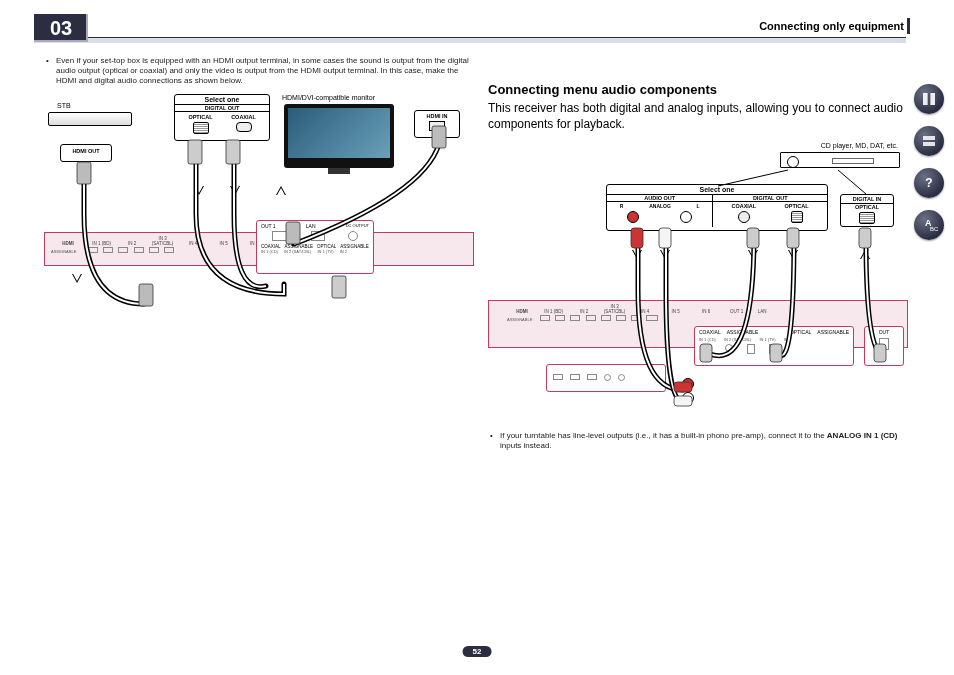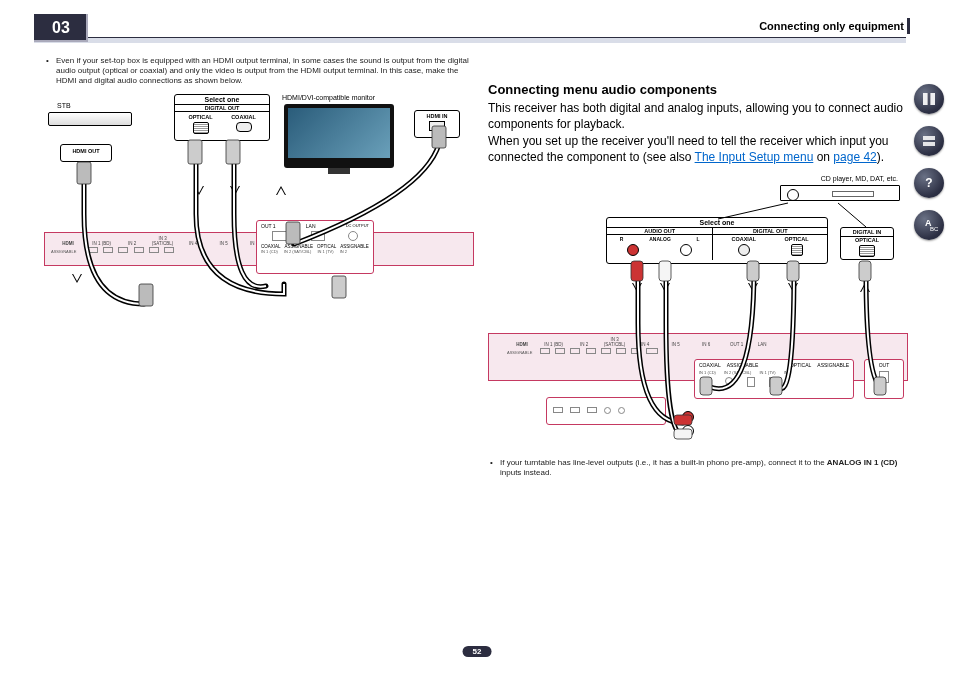--- a/index.html
+++ b/index.html
@@ -14,21 +14,21 @@
     overflow: hidden;
   }
   .page-tab {
     position: absolute;
     top: 14px;
     left: 34px;
     width: 54px;
     height: 28px;
     background: #2c2d40;
     color: #fff;
-    font-size: 16px;
+    font-size: 20px;
     font-weight: bold;
     display: flex;
     align-items: center;
     justify-content: center;
     box-shadow: -2px -2px 0 #aab inset;
   }
   .header-rule {
     position: absolute;
     top: 37px;
     left: 34px;
@@ -254,23 +254,20 @@
       <rect class="connector" x="242" y="128" width="14" height="22" rx="2"></rect>
       <rect class="connector" x="95" y="190" width="14" height="22" rx="2"></rect>
       <rect class="connector connector-o" x="288" y="182" width="14" height="22" rx="2"></rect>
     </svg>
   </div>
 </div>
 
 <div class="right-col">
   <h2>Connecting menu audio components</h2>
   <p class="body-text">This receiver has both digital and analog inputs, allowing you to connect audio components for playback.</p>
-  <p class="body-text">
-    <span>When you set up the receiver you'll need to tell the receiver which input you connected the component to (see also </span><a class="link">The Input Setup menu</a><span> on </span><a class="link">page 42</a><span>).</span>
-  </p>
 
   <div class="diagram dia2">
 
     <span class="lbl" style="right:10px; top:2px;">CD player, MD, DAT, etc.</span>
     <div class="device cdplayer" style="right:8px; top:12px;"></div>
 
     <div class="box callout" style="left:118px; top:44px; width:222px; padding-bottom:3px;">
       <div class="callout-title">Select one</div>
       <div style="display:flex; border-top:1px solid #000;">
         <div style="flex:1.3; border-right:1px solid #000;">
@@ -405,21 +402,21 @@
       <rect class="connector connector-o" x="299" y="88" width="12" height="20" rx="3"></rect>
       <rect class="connector connector-o" x="371" y="88" width="12" height="20" rx="3"></rect>
       <rect class="connector connector-r" x="186" y="242" width="18" height="10" rx="3"></rect>
       <rect class="connector connector-w" x="186" y="256" width="18" height="10" rx="3"></rect>
       <rect class="connector connector-o" x="212" y="204" width="12" height="18" rx="3"></rect>
       <rect class="connector connector-o" x="282" y="204" width="12" height="18" rx="3"></rect>
       <rect class="connector connector-o" x="386" y="204" width="12" height="18" rx="3"></rect>
     </svg>
   </div>
 
-  <ul class="bullet-list" style="">
+  <ul class="bullet-list" style="margin-top:6px;">
     <li>
       <span>If your turntable has line-level outputs (i.e., it has a built-in phono pre-amp), connect it to the </span><span class="bold">ANALOG IN 1 (CD)</span><span> inputs instead.</span>
     </li>
   </ul>
 </div>
 
 <div class="pg-num">52</div>
 
 <div class="side">
   <div class="sicon">

